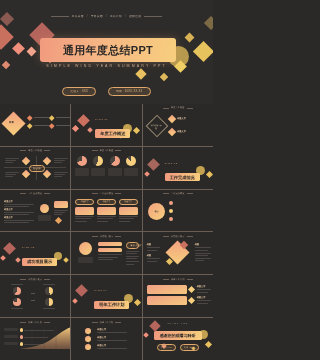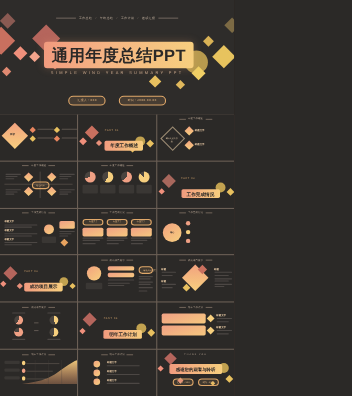--- a/index.html
+++ b/index.html
@@ -19,21 +19,21 @@
   }
   .eb-rule{width:18px;height:1px;background:#6d625a;}
   .eb-sep{color:#8a7c70;}
   .hero-title-wrap{
     position:absolute;top:38px;left:40px;width:136px;height:24px;z-index:6;
   }
   .hero-title{
     width:100%;height:100%;border-radius:3px;
     background:linear-gradient(100deg,#f19a7e 0%,#f5b584 42%,#f7cf7e 100%);
     display:flex;align-items:center;justify-content:center;
-    font-size:15px;font-weight:bold;color:#2b2927;letter-spacing:.3px;
+    font-size:11px;font-weight:bold;color:#2b2927;letter-spacing:.3px;
     box-shadow:0 0 8px rgba(243,170,120,.25);
   }
   .hero-sub{
     position:absolute;top:64px;left:0;width:100%;text-align:center;
     font-size:3.6px;letter-spacing:2.1px;color:#caa98d;z-index:6;
   }
   .hero-badges{
     position:absolute;top:87px;left:0;width:100%;
     display:flex;justify-content:center;gap:12px;z-index:6;
   }

